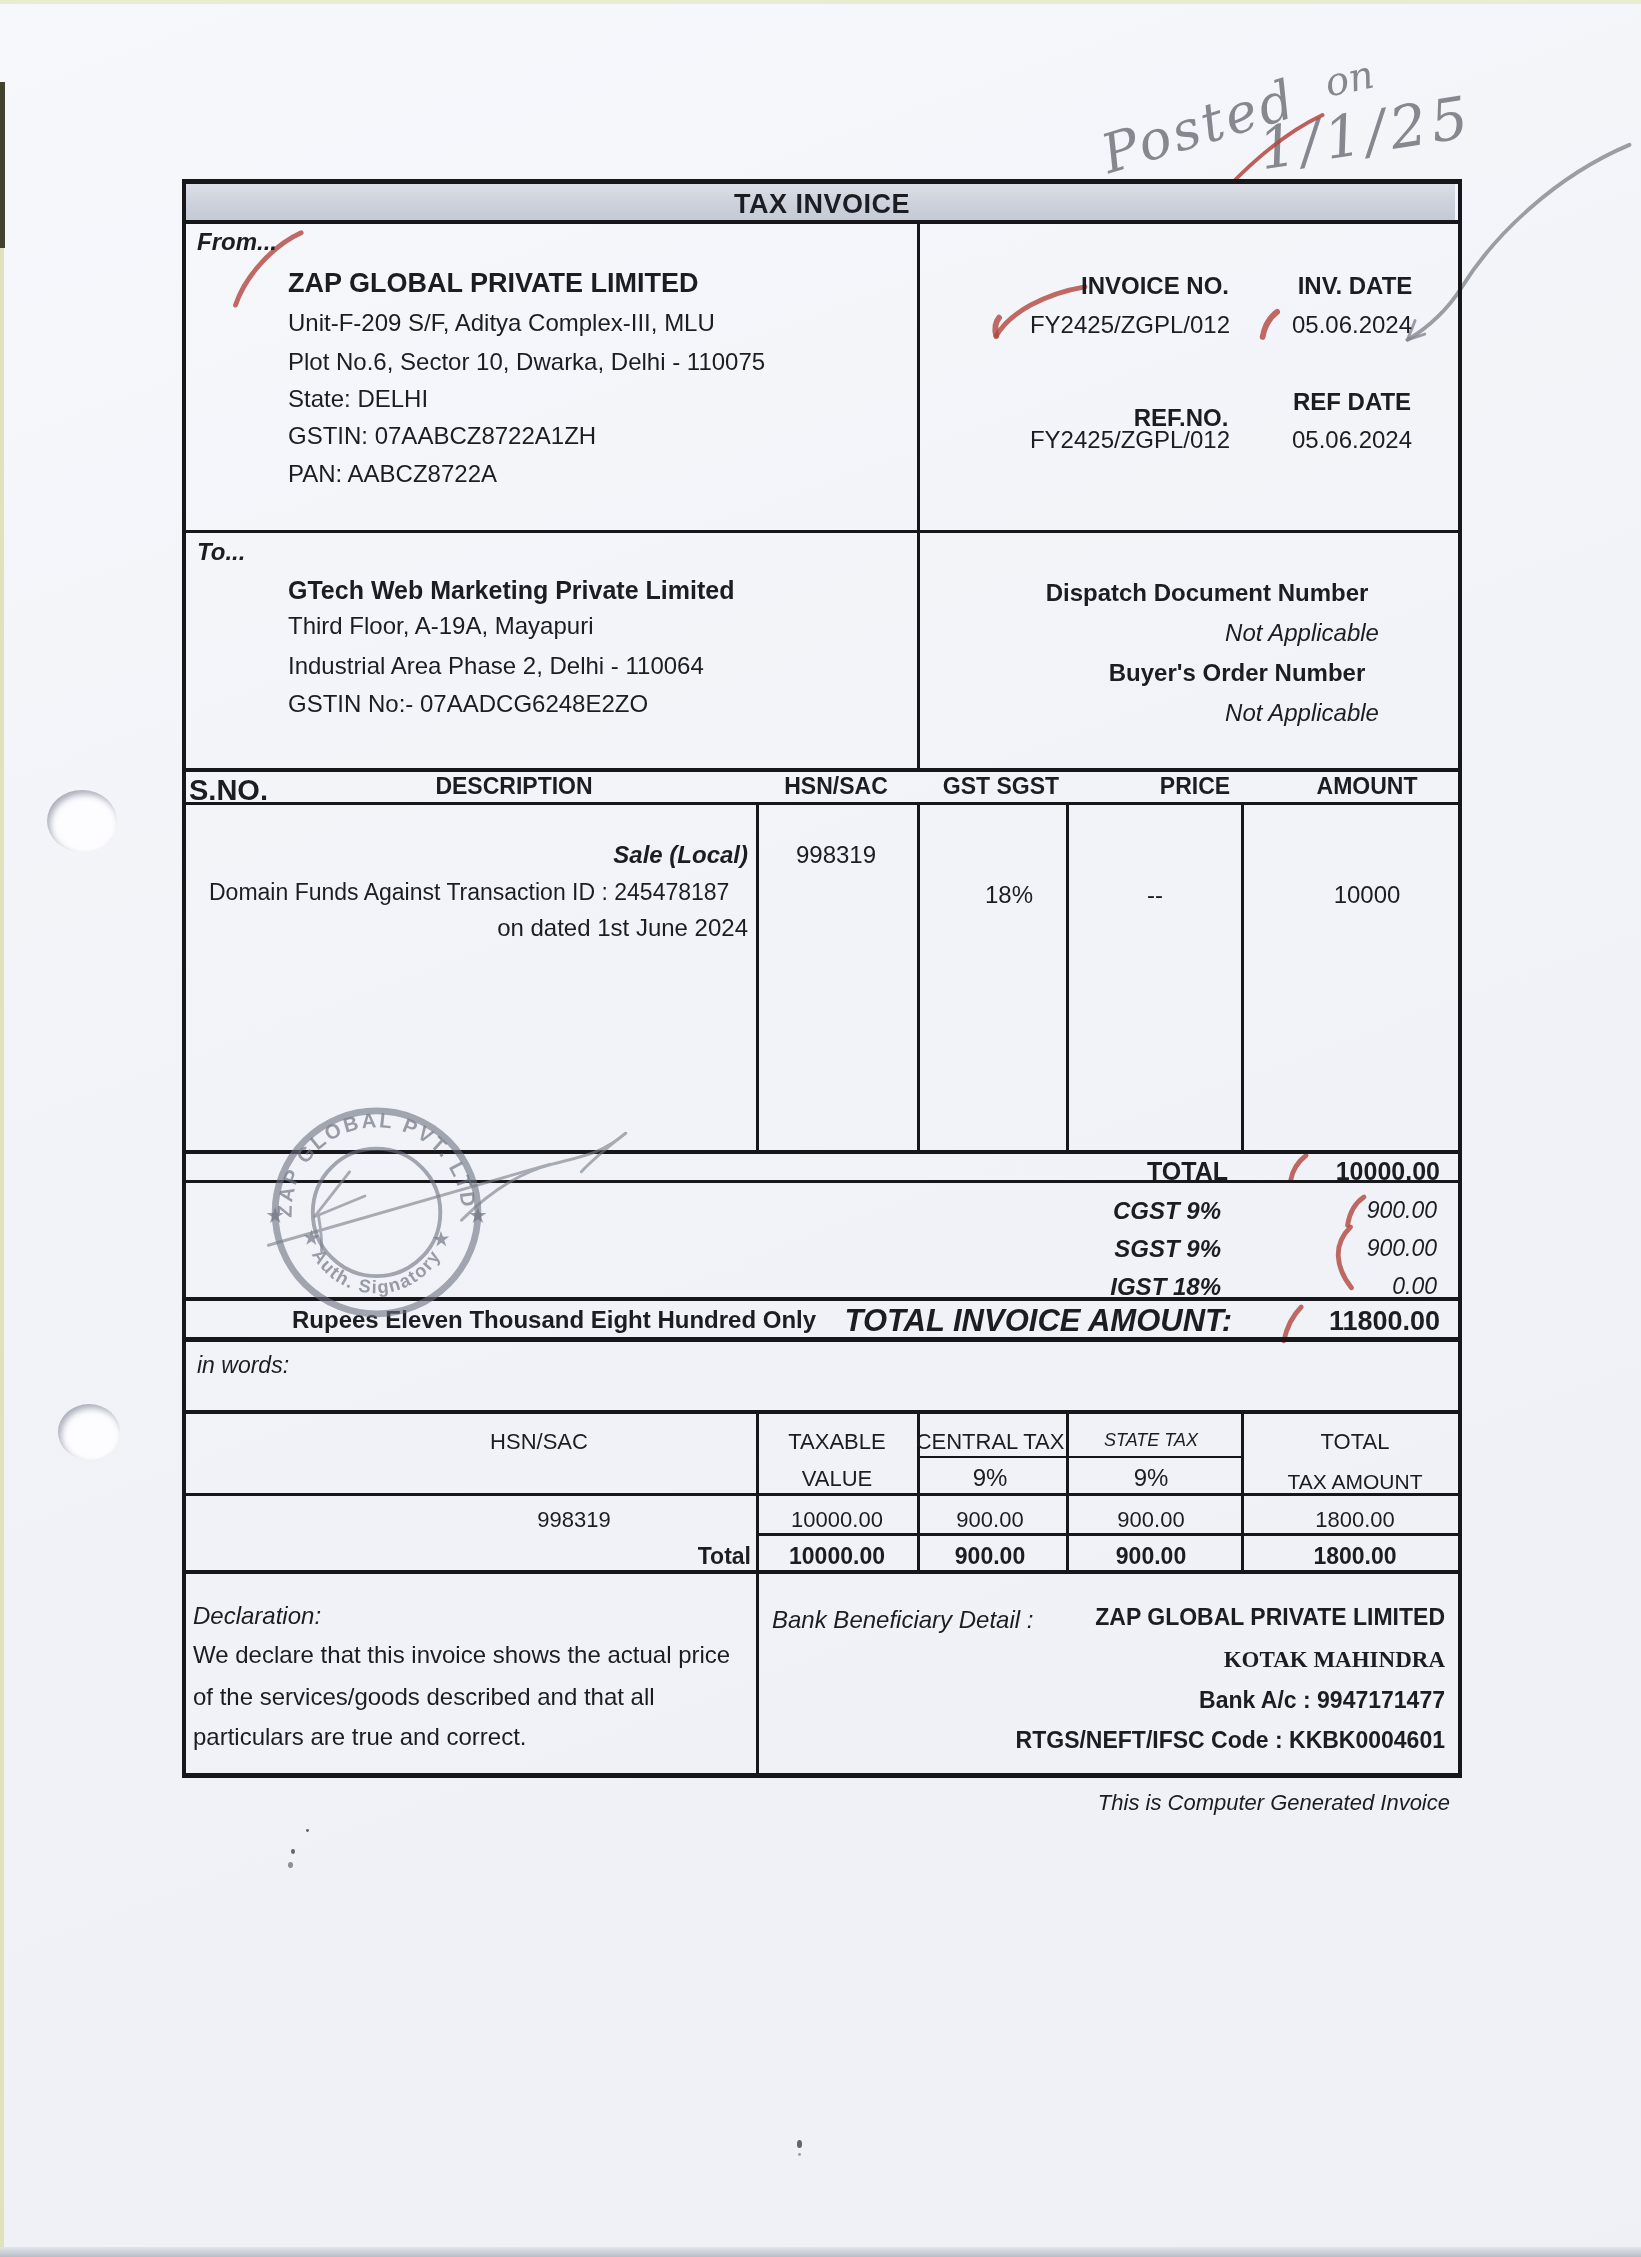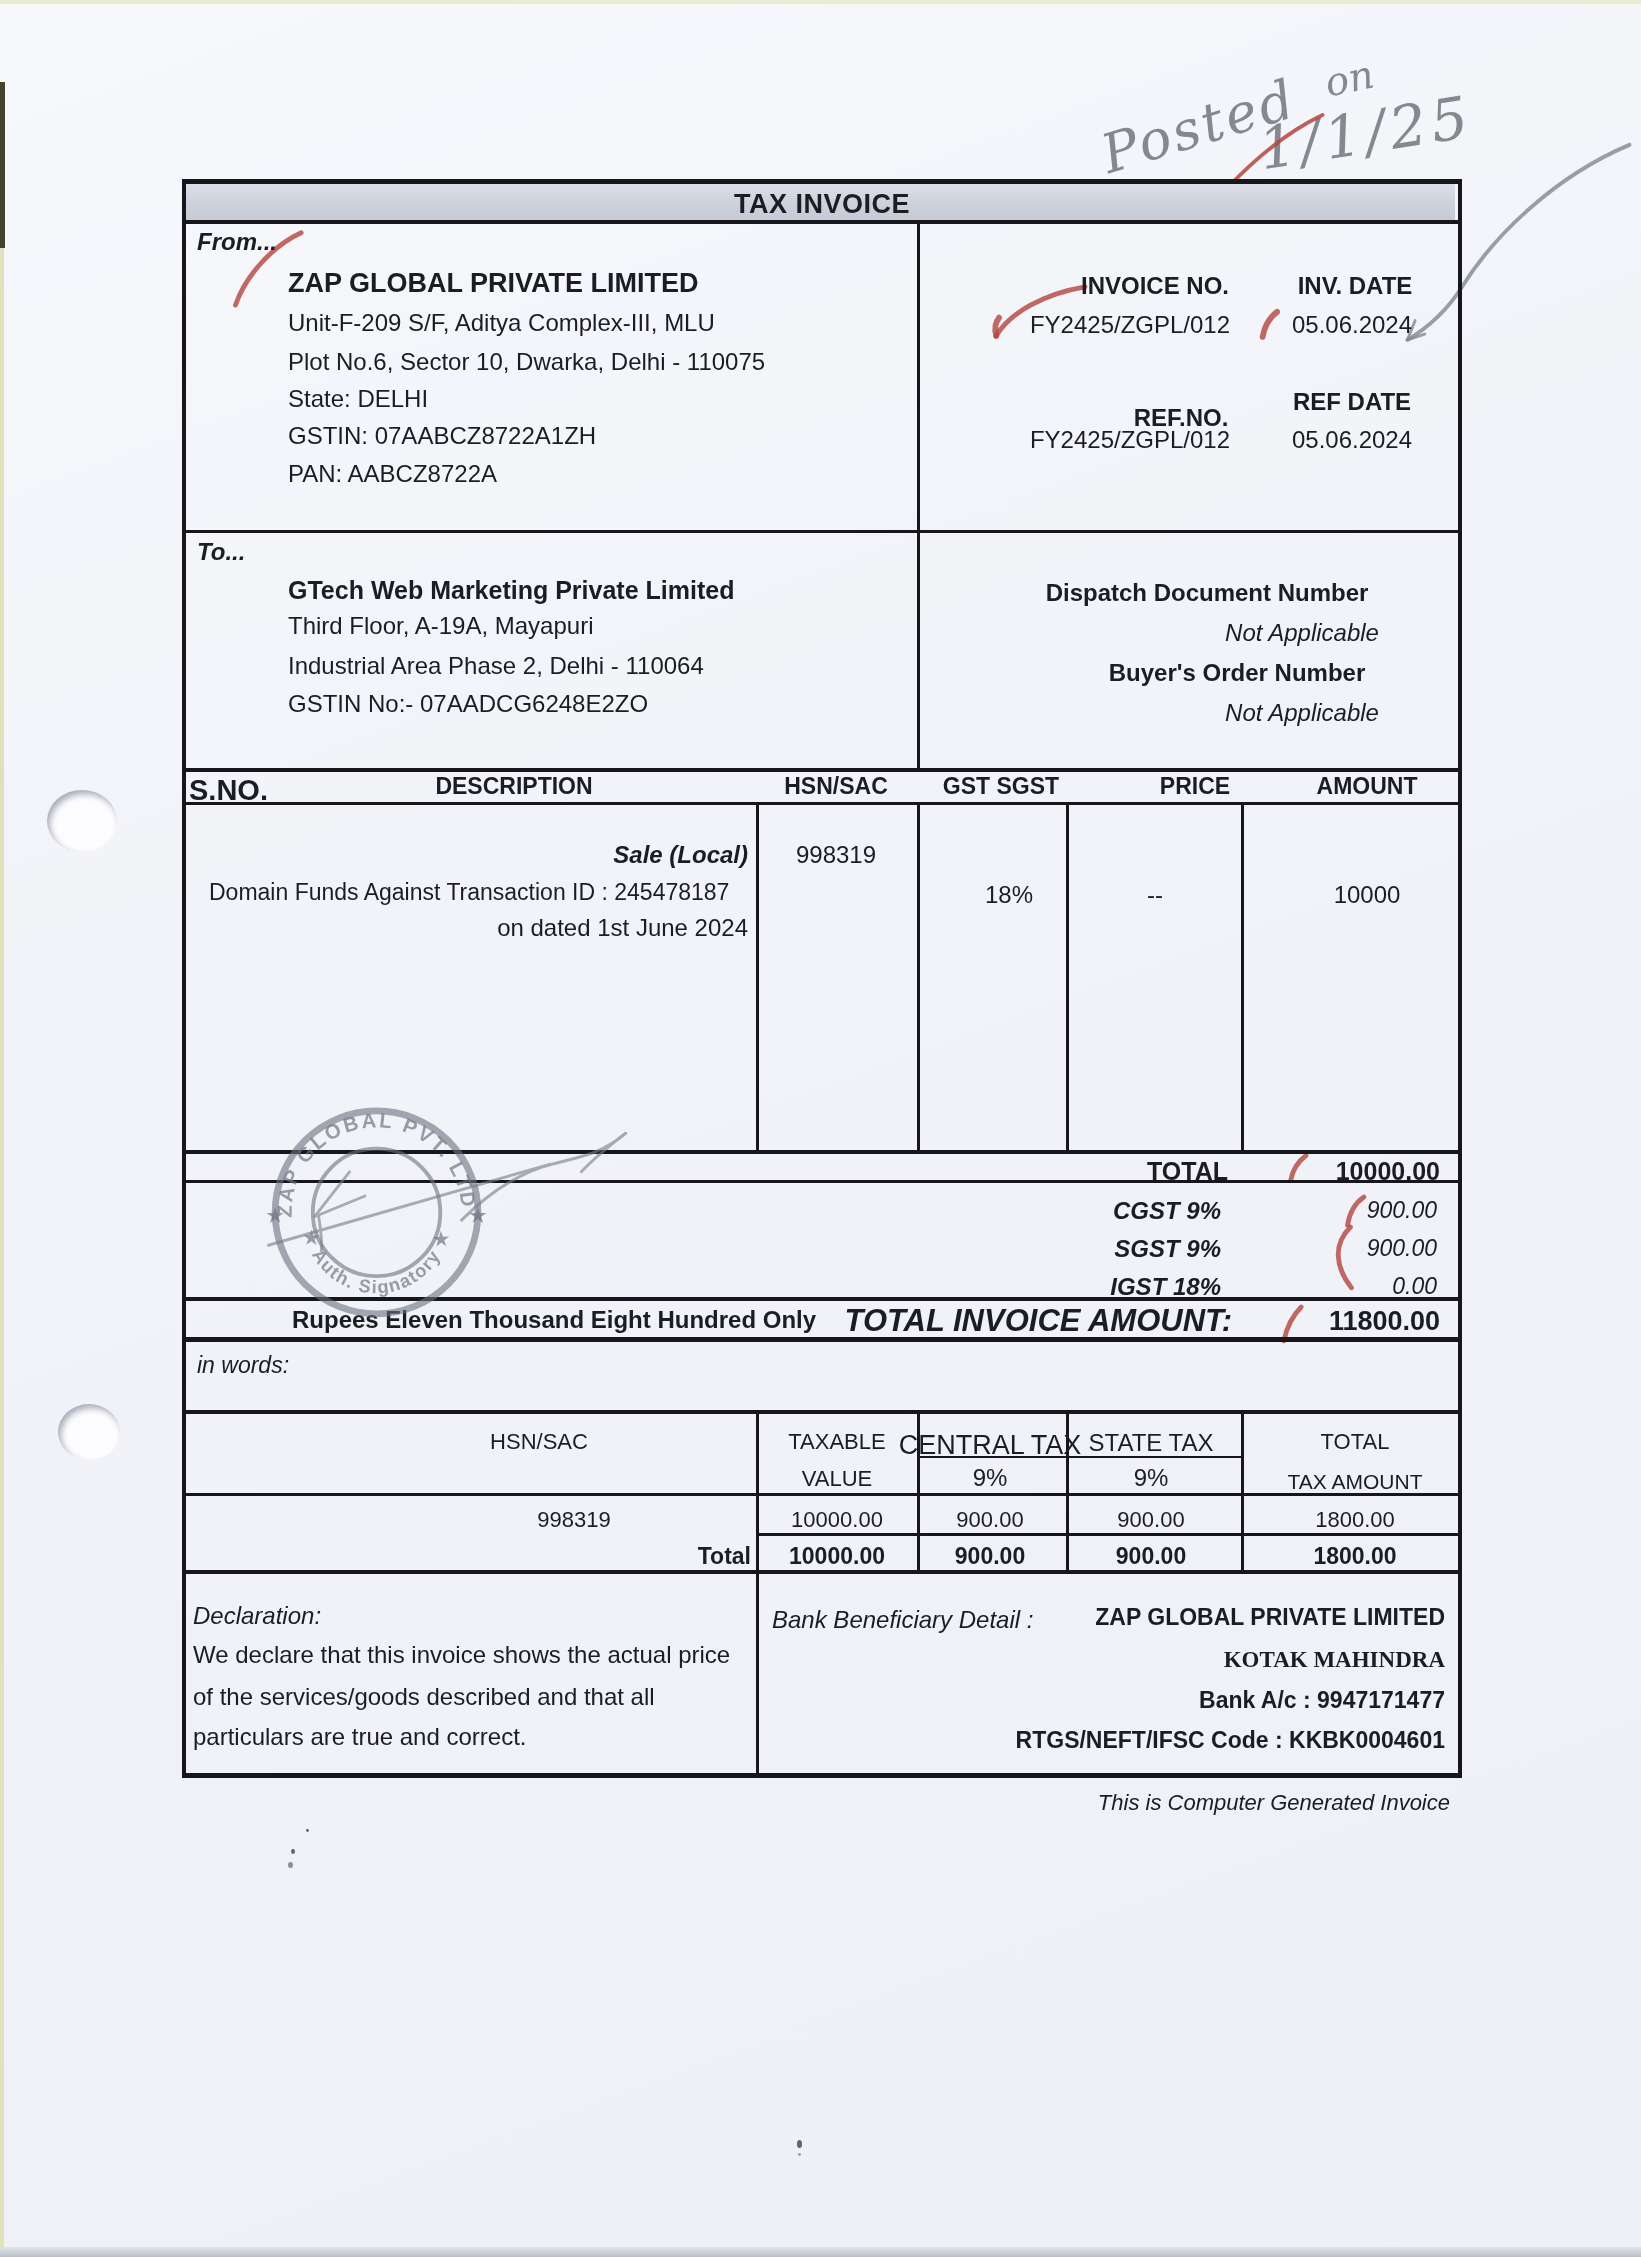--- a/index.html
+++ b/index.html
@@ -158,23 +158,23 @@
   <div class="t i r" style="left:1437px;top:1274px;font-size:23px;font-style:italic;">0.00</div>
   <div class="t b i r" style="left:1232px;top:1304px;font-size:31px;">TOTAL INVOICE AMOUNT:</div>
   <div class="t b r" style="left:1440px;top:1306px;font-size:27px;">11800.00</div>
 
   <div class="t i" style="left:197px;top:1353px;font-size:23px;">in words:</div>
   <div class="t b" style="left:292px;top:1307px;">Rupees Eleven Thousand Eight Hundred Only</div>
 
   <div class="t c" style="left:539px;top:1430px;font-size:22px;">HSN/SAC</div>
   <div class="t c" style="left:837px;top:1430px;font-size:22px;">TAXABLE</div>
   <div class="t c" style="left:837px;top:1467px;font-size:22px;">VALUE</div>
-  <div class="t c" style="left:990px;top:1430px;font-size:27px;text-align:right;">CENTRAL TAX</div>
+  <div class="t c" style="left:990px;top:1430px;font-size:22px;text-align:right;">CENTRAL TAX</div>
   <div class="t c" style="left:990px;top:1465px;">9%</div>
-  <div class="t c" style="left:1151px;top:1430px;font-size:24px;">STATE TAX</div>
+  <div class="t c" style="left:1151px;top:1430px;font-size:18px;font-style:italic;">STATE TAX</div>
   <div class="t c" style="left:1151px;top:1465px;">9%</div>
   <div class="t c" style="left:1355px;top:1430px;font-size:22px;">TOTAL</div>
   <div class="t c" style="left:1355px;top:1470px;font-size:21px;">TAX AMOUNT</div>
 
   <div class="t c" style="left:574px;top:1508px;font-size:22px;">998319</div>
   <div class="t c" style="left:837px;top:1508px;font-size:22px;">10000.00</div>
   <div class="t c" style="left:990px;top:1508px;font-size:22px;">900.00</div>
   <div class="t c" style="left:1151px;top:1508px;font-size:22px;">900.00</div>
   <div class="t c" style="left:1355px;top:1508px;font-size:22px;">1800.00</div>
 

